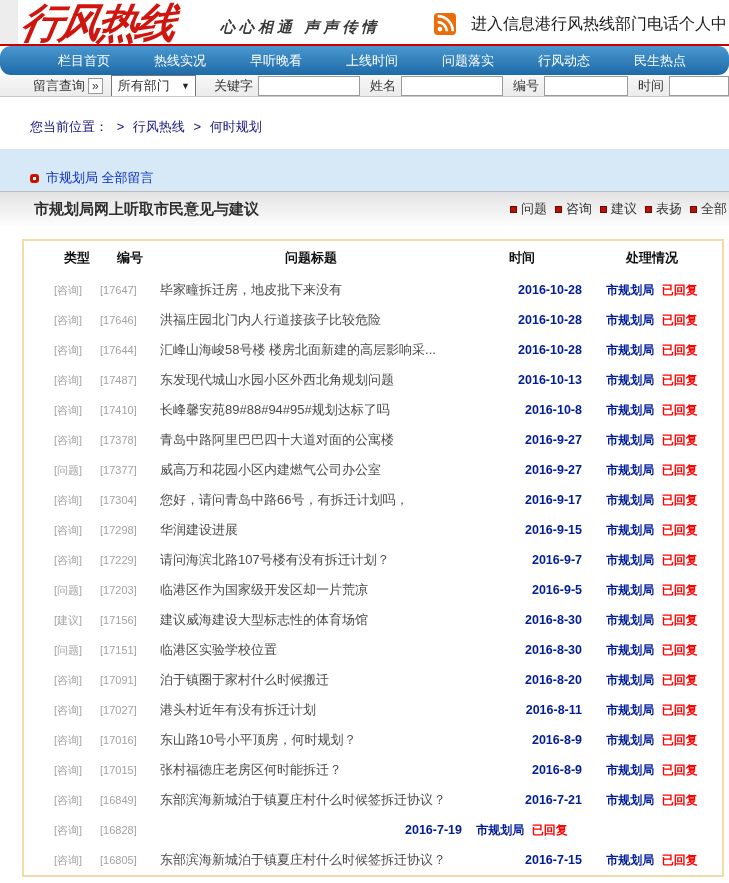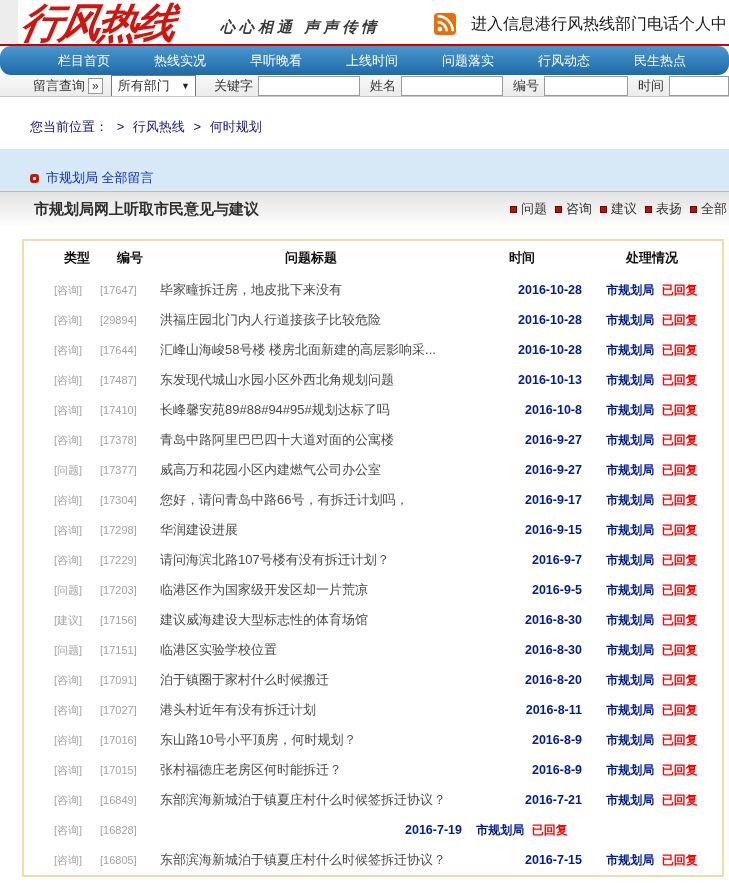--- a/index.html
+++ b/index.html
@@ -180,21 +180,21 @@
         <a class="cell-title">毕家疃拆迁房，地皮批下来没有</a>
         <div class="cell-time">2016-10-28</div>
         <div class="cell-status">
           <span class="dept">市规划局</span>
           <span class="replied">已回复</span>
         </div>
       </div>
 
       <div class="trow">
         <div class="cell-type">[咨询]</div>
-        <div class="cell-id">[29894]</div>
+        <div class="cell-id">[17646]</div>
         <a class="cell-title">洪福庄园北门内人行道接孩子比较危险</a>
         <div class="cell-time">2016-10-28</div>
         <div class="cell-status">
           <span class="dept">市规划局</span>
           <span class="replied">已回复</span>
         </div>
       </div>
 
       <div class="trow">
         <div class="cell-type">[咨询]</div>

